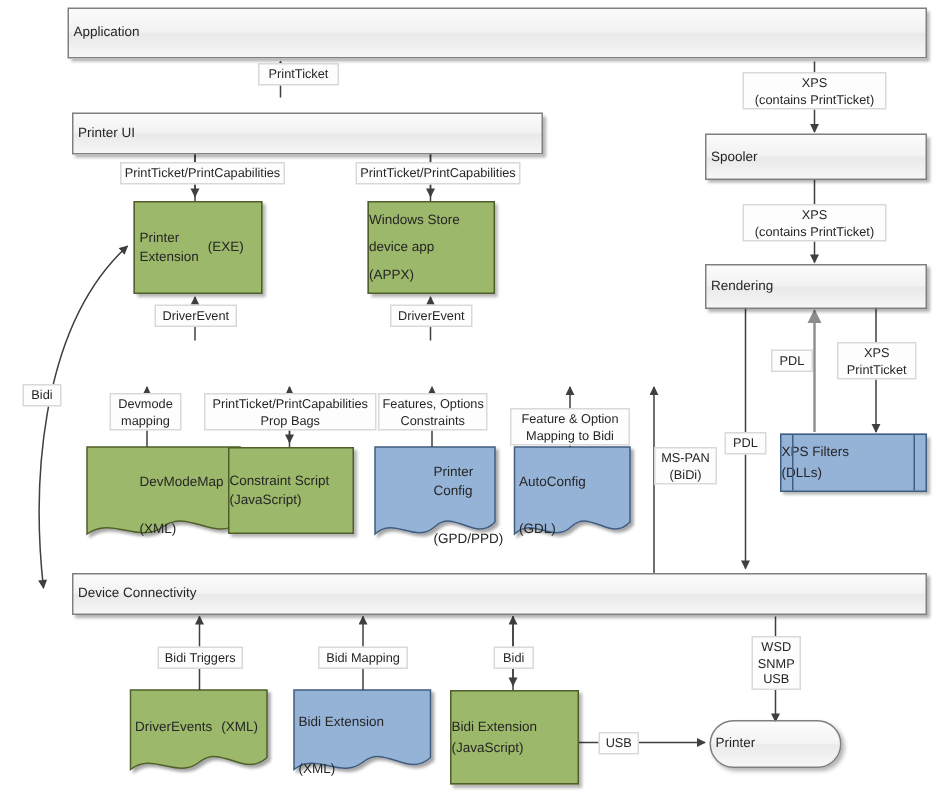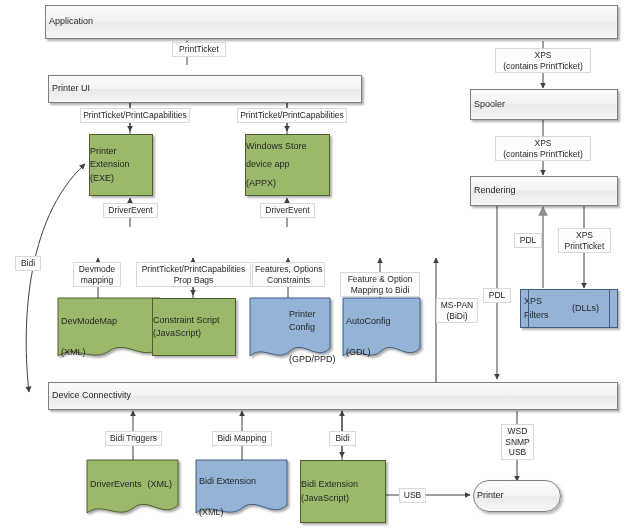--- a/index.html
+++ b/index.html
@@ -190,33 +190,33 @@
   </svg>
 
   <div class="node plain" style="left:45px; top:5px; width:573px; height:34px;">
     <span class="lbl">Application</span>
   </div>
 
   <div class="node plain" style="left:48px; top:75px; width:314px; height:28px;">
     <span class="lbl">Printer UI</span>
   </div>
 
-  <div class="node green" style="left:89px; top:134px; width:64px; height:62px; flex-direction:column;">
+  <div class="node green" style="left:89px; top:134px; width:86px; height:62px; flex-direction:row;">
     <span class="lbl">Printer Extension</span>
     <span class="lbl">(EXE)</span>
   </div>
 
   <div class="node green" style="left:245px; top:134px; width:85px; height:62px; flex-direction:column; justify-content:space-evenly;">
     <span class="lbl">Windows Store</span>
     <span class="lbl">device app</span>
     <span class="lbl">(APPX)</span>
   </div>
 
 
-  <div class="node doc" style="left:58px; top:298px; width:102px; height:60px; flex-direction:column;">
+  <div class="node doc" style="left:58px; top:298px; width:102px; height:60px; flex-direction:column;padding-left:32px;">
     <span class="lbl">DevModeMap</span>
     <span class="lbl">(XML)</span>
   </div>
 
   <div class="node green" style="left:152px; top:298px; width:84px; height:58px; flex-direction:column;">
     <span class="lbl">Constraint Script</span>
     <span class="lbl">(JavaScript)</span>
   </div>
 
   <div class="node doc" style="left:250px; top:298px; width:80px; height:60px; flex-direction:column;padding-left:36px;">
@@ -249,21 +249,21 @@
   </div>
 
   <div class="node plain" style="left:470px; top:89px; width:148px; height:31px;">
     <span class="lbl">Spooler</span>
   </div>
 
   <div class="node plain" style="left:470px; top:176px; width:148px; height:30px;">
     <span class="lbl">Rendering</span>
   </div>
 
-  <div class="node predef" style="left:520px; top:289px; width:98px; height:39px; flex-direction:row;">
+  <div class="node predef" style="left:520px; top:289px; width:98px; height:39px; flex-direction:column;">
     <span class="lbl">XPS Filters</span>
     <span class="lbl">(DLLs)</span>
   </div>
 
   <div class="node pill" style="left:473px; top:480px; width:88px; height:32px;">
     <span class="lbl">Printer</span>
   </div>
 
   <div class="elabel" style="left:172px; top:42px; width:54px;">
     <span>PrintTicket</span>

